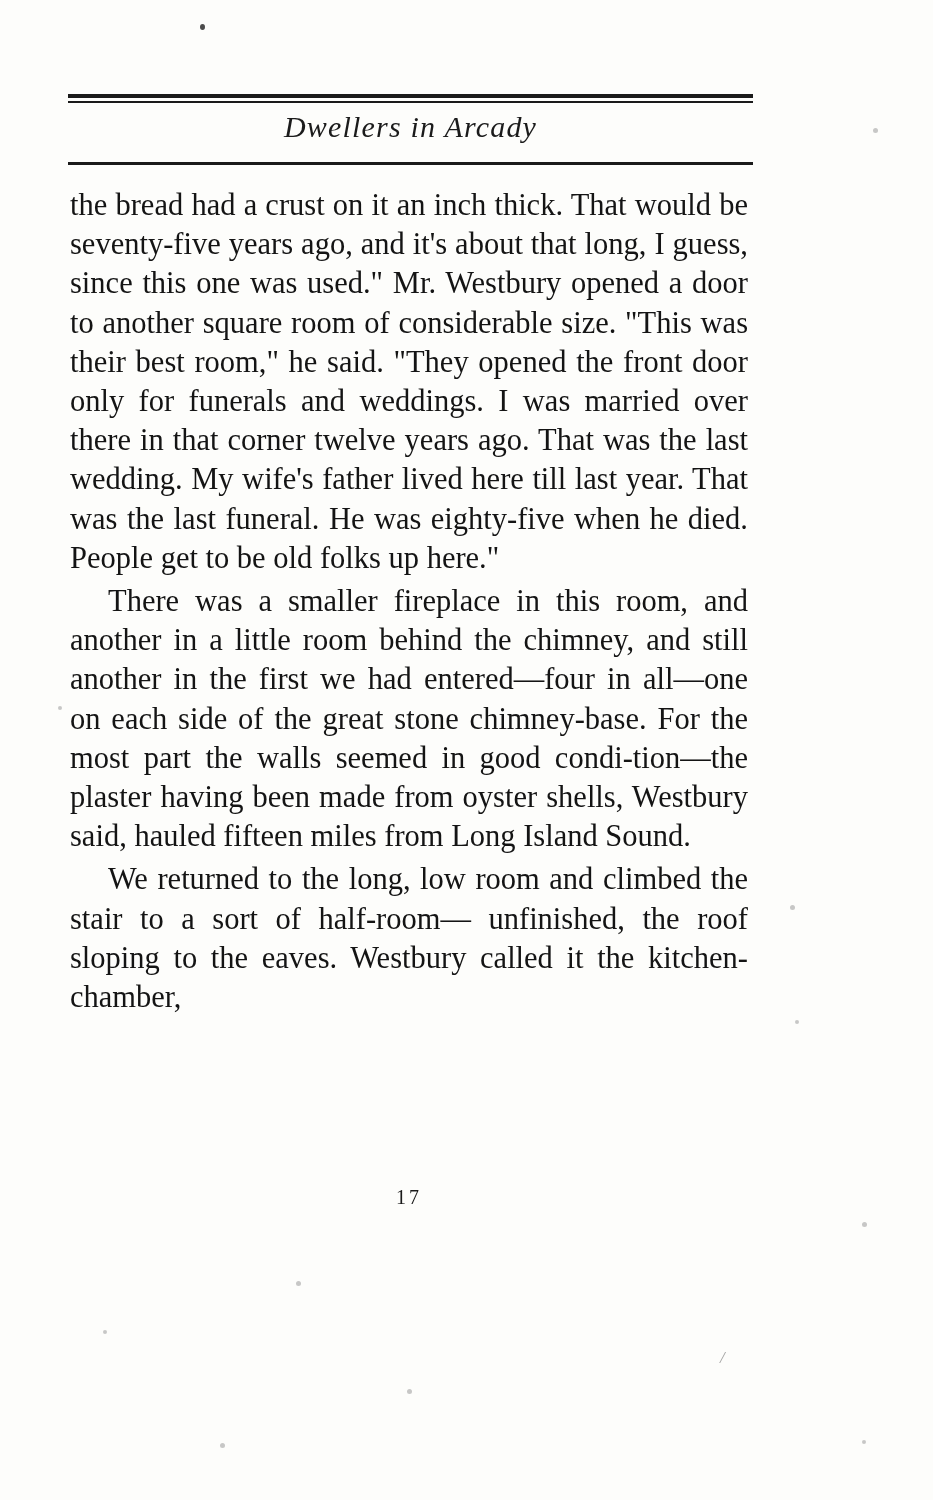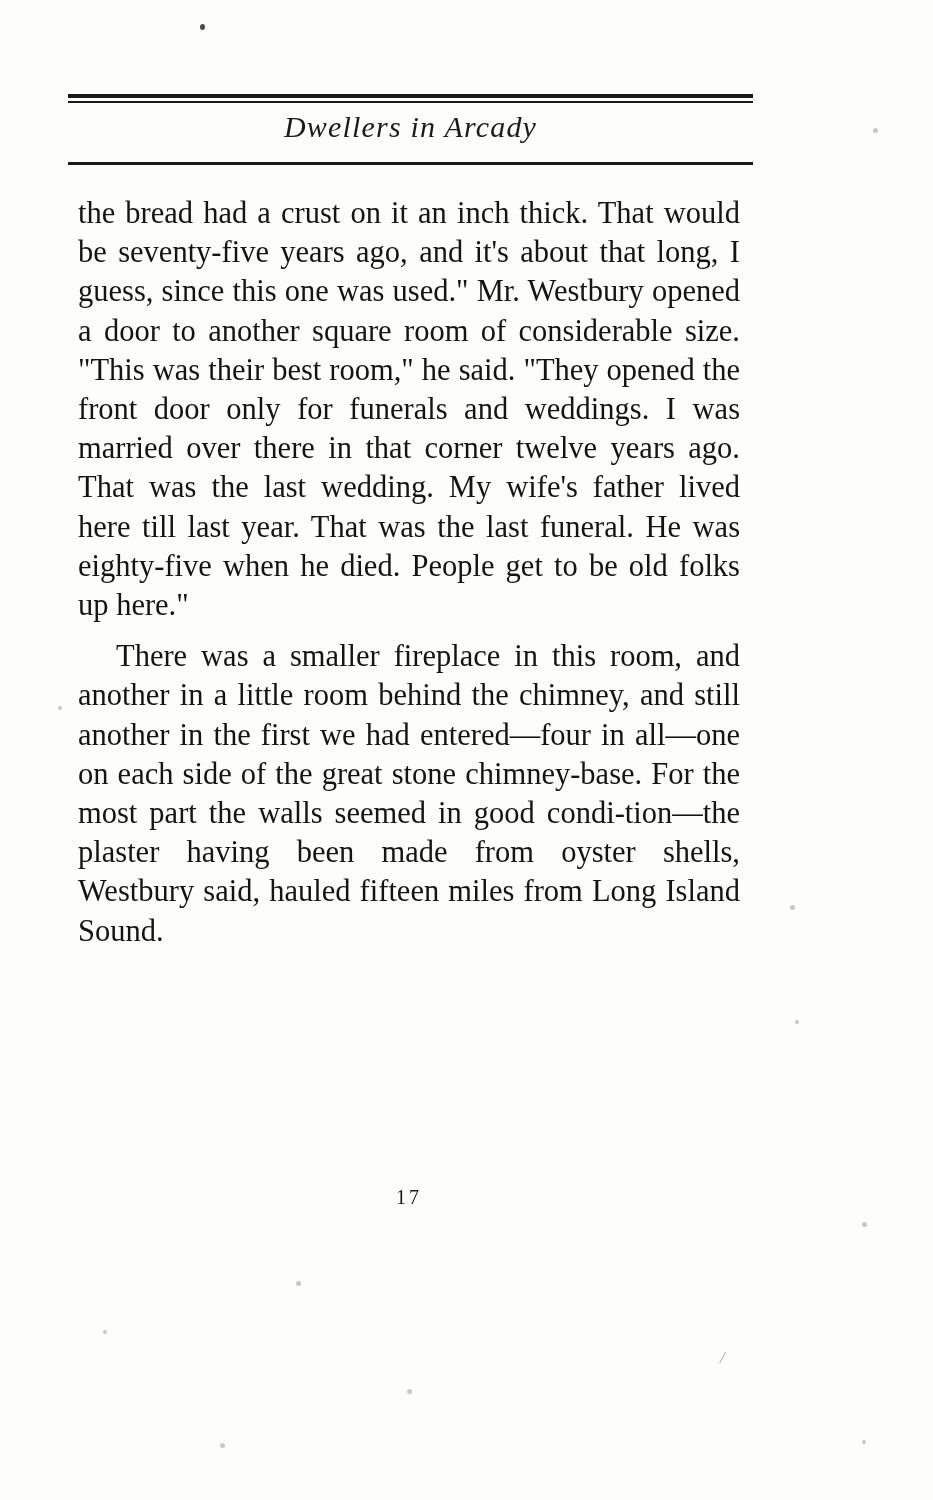--- a/index.html
+++ b/index.html
@@ -77,21 +77,21 @@
     top: 182px;
     width: 686px;
     font-size: 30.5px;
     line-height: 39.2px;
     color: #141414;
     text-align: justify;
     text-align-last: left;
     font-family: "Liberation Serif", serif;
   }
   .body-text p {
-    margin: 12px;
+    margin: 4px;
   }
   .body-text p.indent {
     text-indent: 38px;
   }
   .body-text p + p {
     margin-top: 0;
   }
 
   .folio {
     position: absolute;
@@ -132,20 +132,21 @@
     <div class="rule-thin"></div>
   </div>
 
   <div class="running-head">Dwellers in Arcady</div>
 
   <div class="rule-bottom"></div>
 
   <div class="body-text">
     <p>the bread had a crust on it an inch thick. That would be seventy-five years ago, and it's about that long, I guess, since this one was used."   Mr. Westbury opened a door to another square room of considerable size.   "This was their best room," he said. "They opened the front door only for funerals and weddings.   I was married over there in that corner twelve years ago. That was the last wedding.   My wife's father lived here till last year.   That was the last funeral.   He was eighty-five when he died.   People get to be old folks up here."</p>
     <p class="indent">There was a smaller fireplace in this room, and another in a little room behind the chimney, and still another in the first we had entered—four in all—one on each side of the great stone chimney-base.   For the most part the walls seemed in good condi-tion—the plaster having been made from oyster shells, Westbury said, hauled fifteen miles from Long Island Sound.</p>
+    <p class="indent">We returned to the long, low room and climbed the stair to a sort of half-room— unfinished, the roof sloping to the eaves. Westbury called it the kitchen-chamber,</p>
   </div>
 
   <div class="folio">17</div>
 
   <div class="dot" style="left:873px; top:128px; width:5px; height:5px;"></div>
   <div class="dot" style="left:58px; top:706px; width:4px; height:4px;"></div>
   <div class="dot" style="left:790px; top:905px; width:5px; height:5px;"></div>
   <div class="dot" style="left:795px; top:1020px; width:4px; height:4px;"></div>
   <div class="dot" style="left:862px; top:1222px; width:5px; height:5px;"></div>
   <div class="dot" style="left:296px; top:1281px; width:5px; height:5px;"></div>

